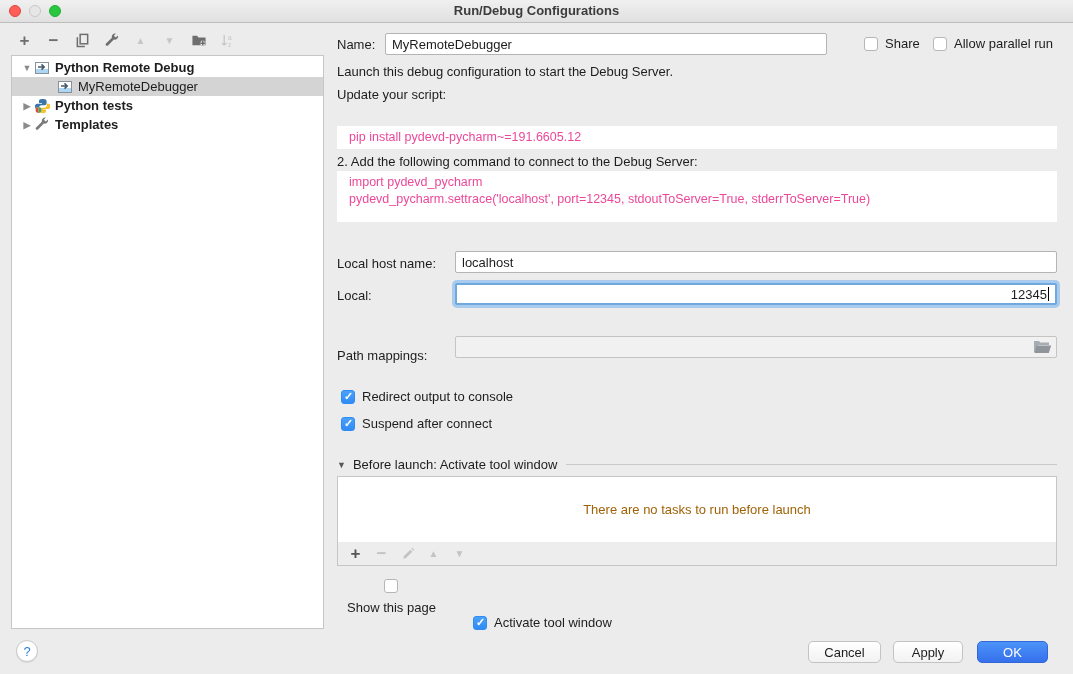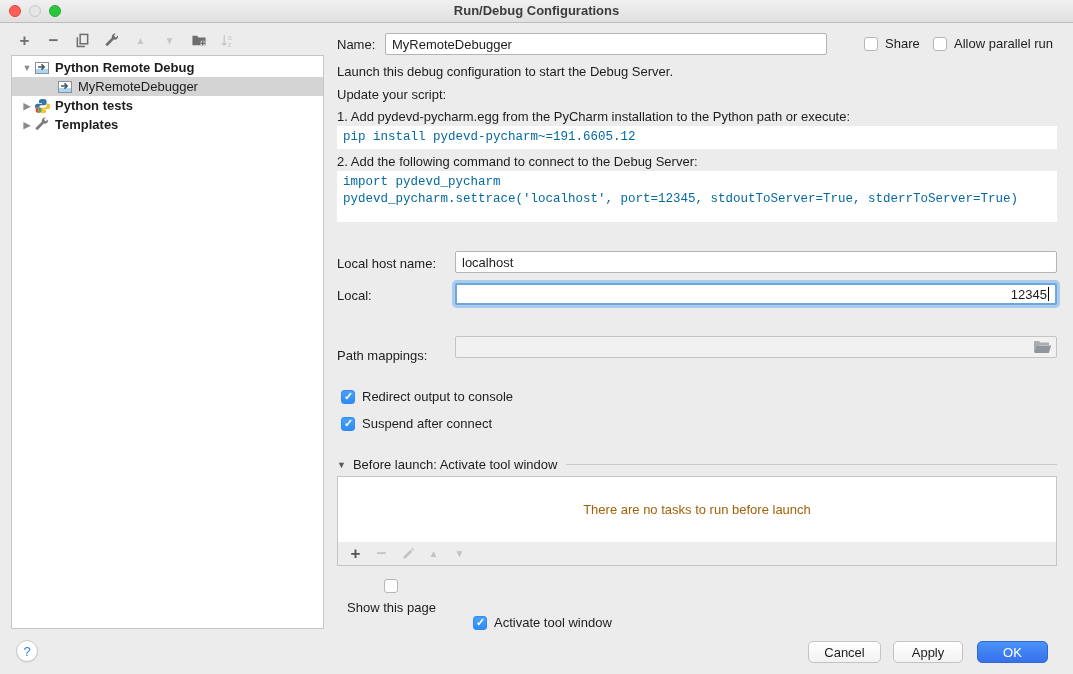--- a/index.html
+++ b/index.html
@@ -34,22 +34,22 @@
   .lbl{position:absolute;white-space:nowrap;}
   
   .field{position:absolute;height:22px;background:#fff;border:1px solid #b4b4b4;border-radius:2px;
     padding:0 6px;display:flex;align-items:center;box-sizing:border-box;white-space:nowrap;}
   .field.focused{border:2px solid #6fa8dc;box-shadow:0 0 0 3px #a8cbee;justify-content:flex-end;}
   .field.disabled{background:#f1f1f1;border-color:#c4c4c4;}
   .caret{display:inline-block;width:1px;height:14px;background:#000;margin-left:1px;}
   .browse{position:absolute;right:4px;top:3px;}
   
   .code{position:absolute;left:337px;width:720px;background:#fff;
-    font-family:Liberation Mono, monospace;font-size:12.5px;color:#0369a1;
-    padding:3px 6px;box-sizing:border-box;line-height:17px;white-space:pre;}
+    font-family:Liberation Sans, sans-serif;font-size:12.5px;color:#ec4899;
+    padding:3px 12px;box-sizing:border-box;line-height:17px;white-space:pre;}
   
   .cb{position:absolute;display:flex;align-items:center;gap:7px;white-space:nowrap;}
   .cb .box{width:14px;height:14px;border:1px solid #b6b6b6;border-radius:3px;background:#fff;
     box-sizing:border-box;position:relative;flex:0 0 auto;}
   .cb.checked .box{background:linear-gradient(#4ba1f9,#2f8cf5);border-color:#2f8cf5;}
   .cb.checked .box::after{content:"✓";color:#fff;font-size:11px;font-weight:bold;
     position:absolute;left:2px;top:-1px;}
   
   .bl-header{position:absolute;left:337px;top:457px;width:720px;display:flex;align-items:center;}
   .bl-header .tri{color:#595959;font-size:9px;margin-right:7px;}
@@ -175,21 +175,20 @@
     <span class="box"></span>
     <span>Share</span>
   </span>
   <span class="cb" style="left:933px;top:36px;">
     <span class="box"></span>
     <span>Allow parallel run</span>
   </span>
 
   <div class="lbl" style="left:337px;top:64px;">Launch this debug configuration to start the Debug Server.</div>
   <div class="lbl" style="left:337px;top:87px;">Update your script:</div>
-  <div class="lbl" style="left:337px;top:109px;">1. Add pydevd-pycharm.egg from the PyCharm installation to the Python path or execute:</div>
   <div class="code" style="top:126px;height:23px;">pip install pydevd-pycharm~=191.6605.12</div>
   <div class="lbl" style="left:337px;top:154px;">2. Add the following command to connect to the Debug Server:</div>
   <div class="code" style="top:171px;height:51px;"><span>import pydevd_pycharm</span>
 <span>pydevd_pycharm.settrace('localhost', port=12345, stdoutToServer=True, stderrToServer=True)</span></div>
 
   <div class="lbl" style="left:337px;top:256px;">Local host name:</div>
   <div class="field" style="left:455px;top:251px;width:602px;">
     <span>localhost</span>
   </div>
   <div class="lbl" style="left:337px;top:288px;">Local:</div>

